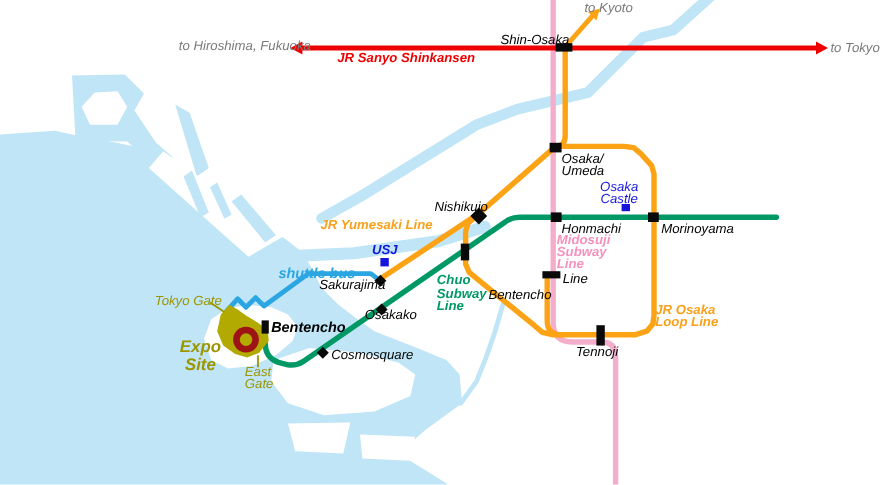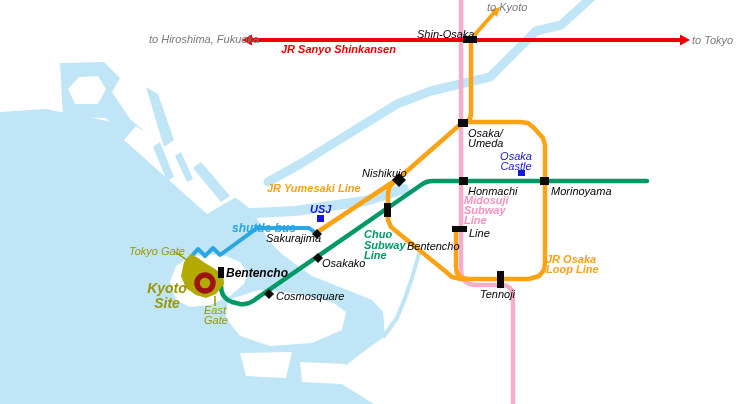--- a/index.html
+++ b/index.html
@@ -129,21 +129,21 @@
       <div class="lbl" style="left: 407px; top: 209px; margin-top: 32px;">Bentencho</div>
       <div class="lbl" style="left: 469px; top: 228px;">Line</div>
       <div class="lbl st-greenb" style="left: 364px; top: 229px;">Chuo
 Subway
 Line</div>
       <div class="lbl st-orangeb" style="left: 536px; top: 254px; margin-left: 10px;">JR Osaka
 Loop Line</div>
       <div class="lbl" style="left: 480px; top: 289px;">Tennoji</div>
       <div class="lbl st-shuttle" style="left: 196px; top: 223px;">shuttle bus</div>
       <div class="lbl st-boldblack" style="left: 226px; top: 268px;">Bentencho</div>
-      <div class="lbl" style="left: 322px; top: 258px;">Osakako</div>
+      <div class="lbl" style="left: 304px; top: 258px;">Osakako</div>
       <div class="lbl" style="left: 276px; top: 291px;">Cosmosquare</div>
-      <div class="lbl st-expo" style="left: 167px; top: 281px;">Kyoto
+      <div class="lbl st-expo" style="left: 167px; top: 281px;">Expo
 Site</div>
       <div class="lbl st-olive" style="left: 129px; top: 246px;">Tokyo Gate</div>
       <div class="lbl st-olive" style="left: 204px; top: 305px;">East
 Gate</div>
     </div>
 </div>
 
 </body></html>

